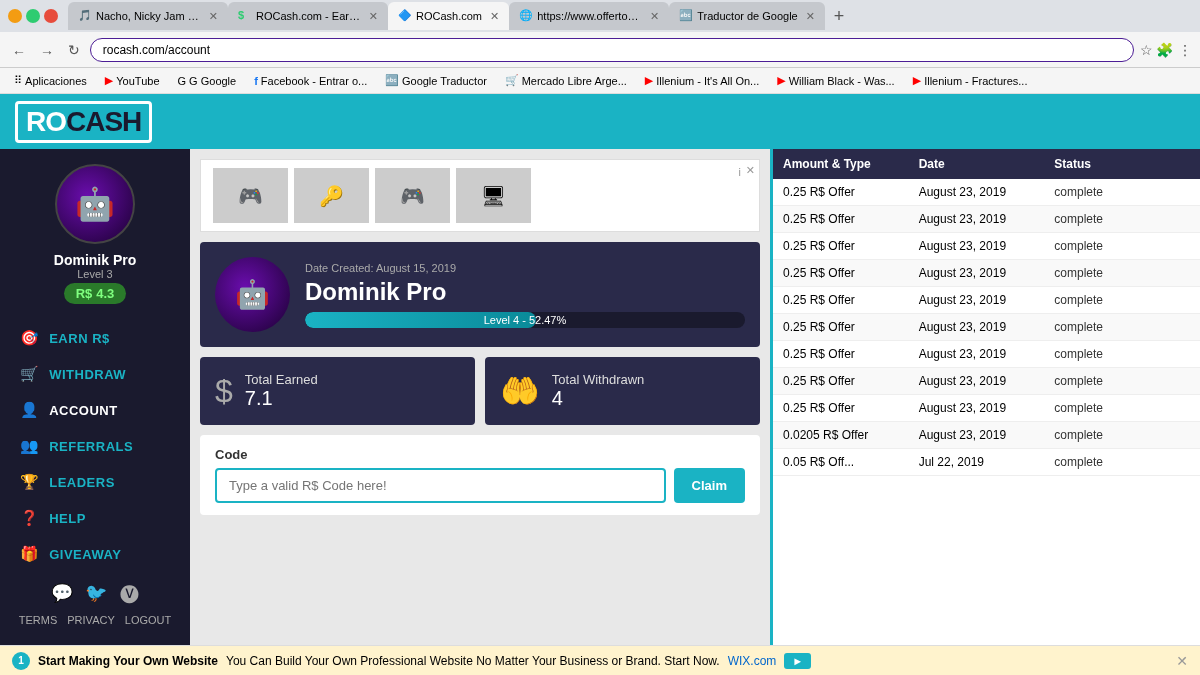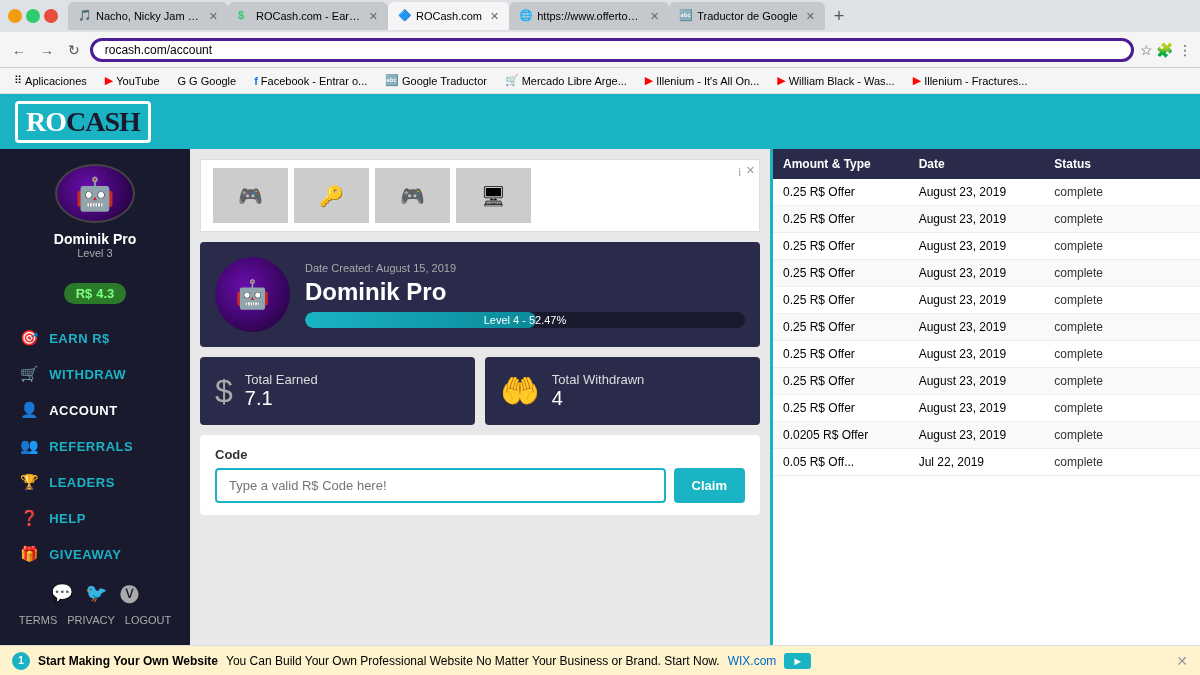--- a/index.html
+++ b/index.html
@@ -64,21 +64,21 @@
       display: flex;
       align-items: center;
       padding: 0 8px;
       gap: 6px;
       border-bottom: 1px solid #ccc;
     }
     .nav-btn {
       background: none; border: none; cursor: pointer; font-size: 14px; color: #555; padding: 2px 4px;
     }
     .address-input {
-      flex: 1; height: 24px; border: 3px solid #4c1d95; border-radius: 12px;
+      flex: 1; height: 24px; border: 1px solid #4c1d95; border-radius: 12px;
       padding: 0 12px; font-size: 12px; background: #fff;
     }
     .browser-actions { display: flex; gap: 4px; align-items: center; }
     .browser-action-btn {
       background: none; border: none; cursor: pointer; font-size: 14px; color: #555;
     }
 
     
     .bookmarks-bar {
       background: #f5f5f5;
@@ -105,21 +105,20 @@
       background: #f0f0f0;
     }
 
     
     .rocash-header {
       background: #1ab3c4;
       height: 55px;
       display: flex;
       align-items: center;
       padding: 0 15px;
-      font-family: Liberation Serif, serif;
     }
     .rocash-logo {
       font-size: 28px;
       font-weight: 900;
       color: #fff;
       letter-spacing: -1px;
     }
     .rocash-logo-border {
       border: 3px solid #fff;
       padding: 2px 8px;
@@ -160,21 +159,21 @@
     }
     .sidebar-username {
       font-weight: bold;
       font-size: 14px;
       color: #fff;
       text-align: center;
     }
     .sidebar-level {
       font-size: 11px;
       color: #aaa;
-      margin-bottom: 24px;
+      margin-bottom: 3px;
     }
     .sidebar-balance {
       background: #2a7a2a;
       color: #7fff7f;
       border-radius: 20px;
       padding: 3px 12px;
       font-size: 13px;
       font-weight: bold;
       margin-bottom: 16px;
       display: flex;

